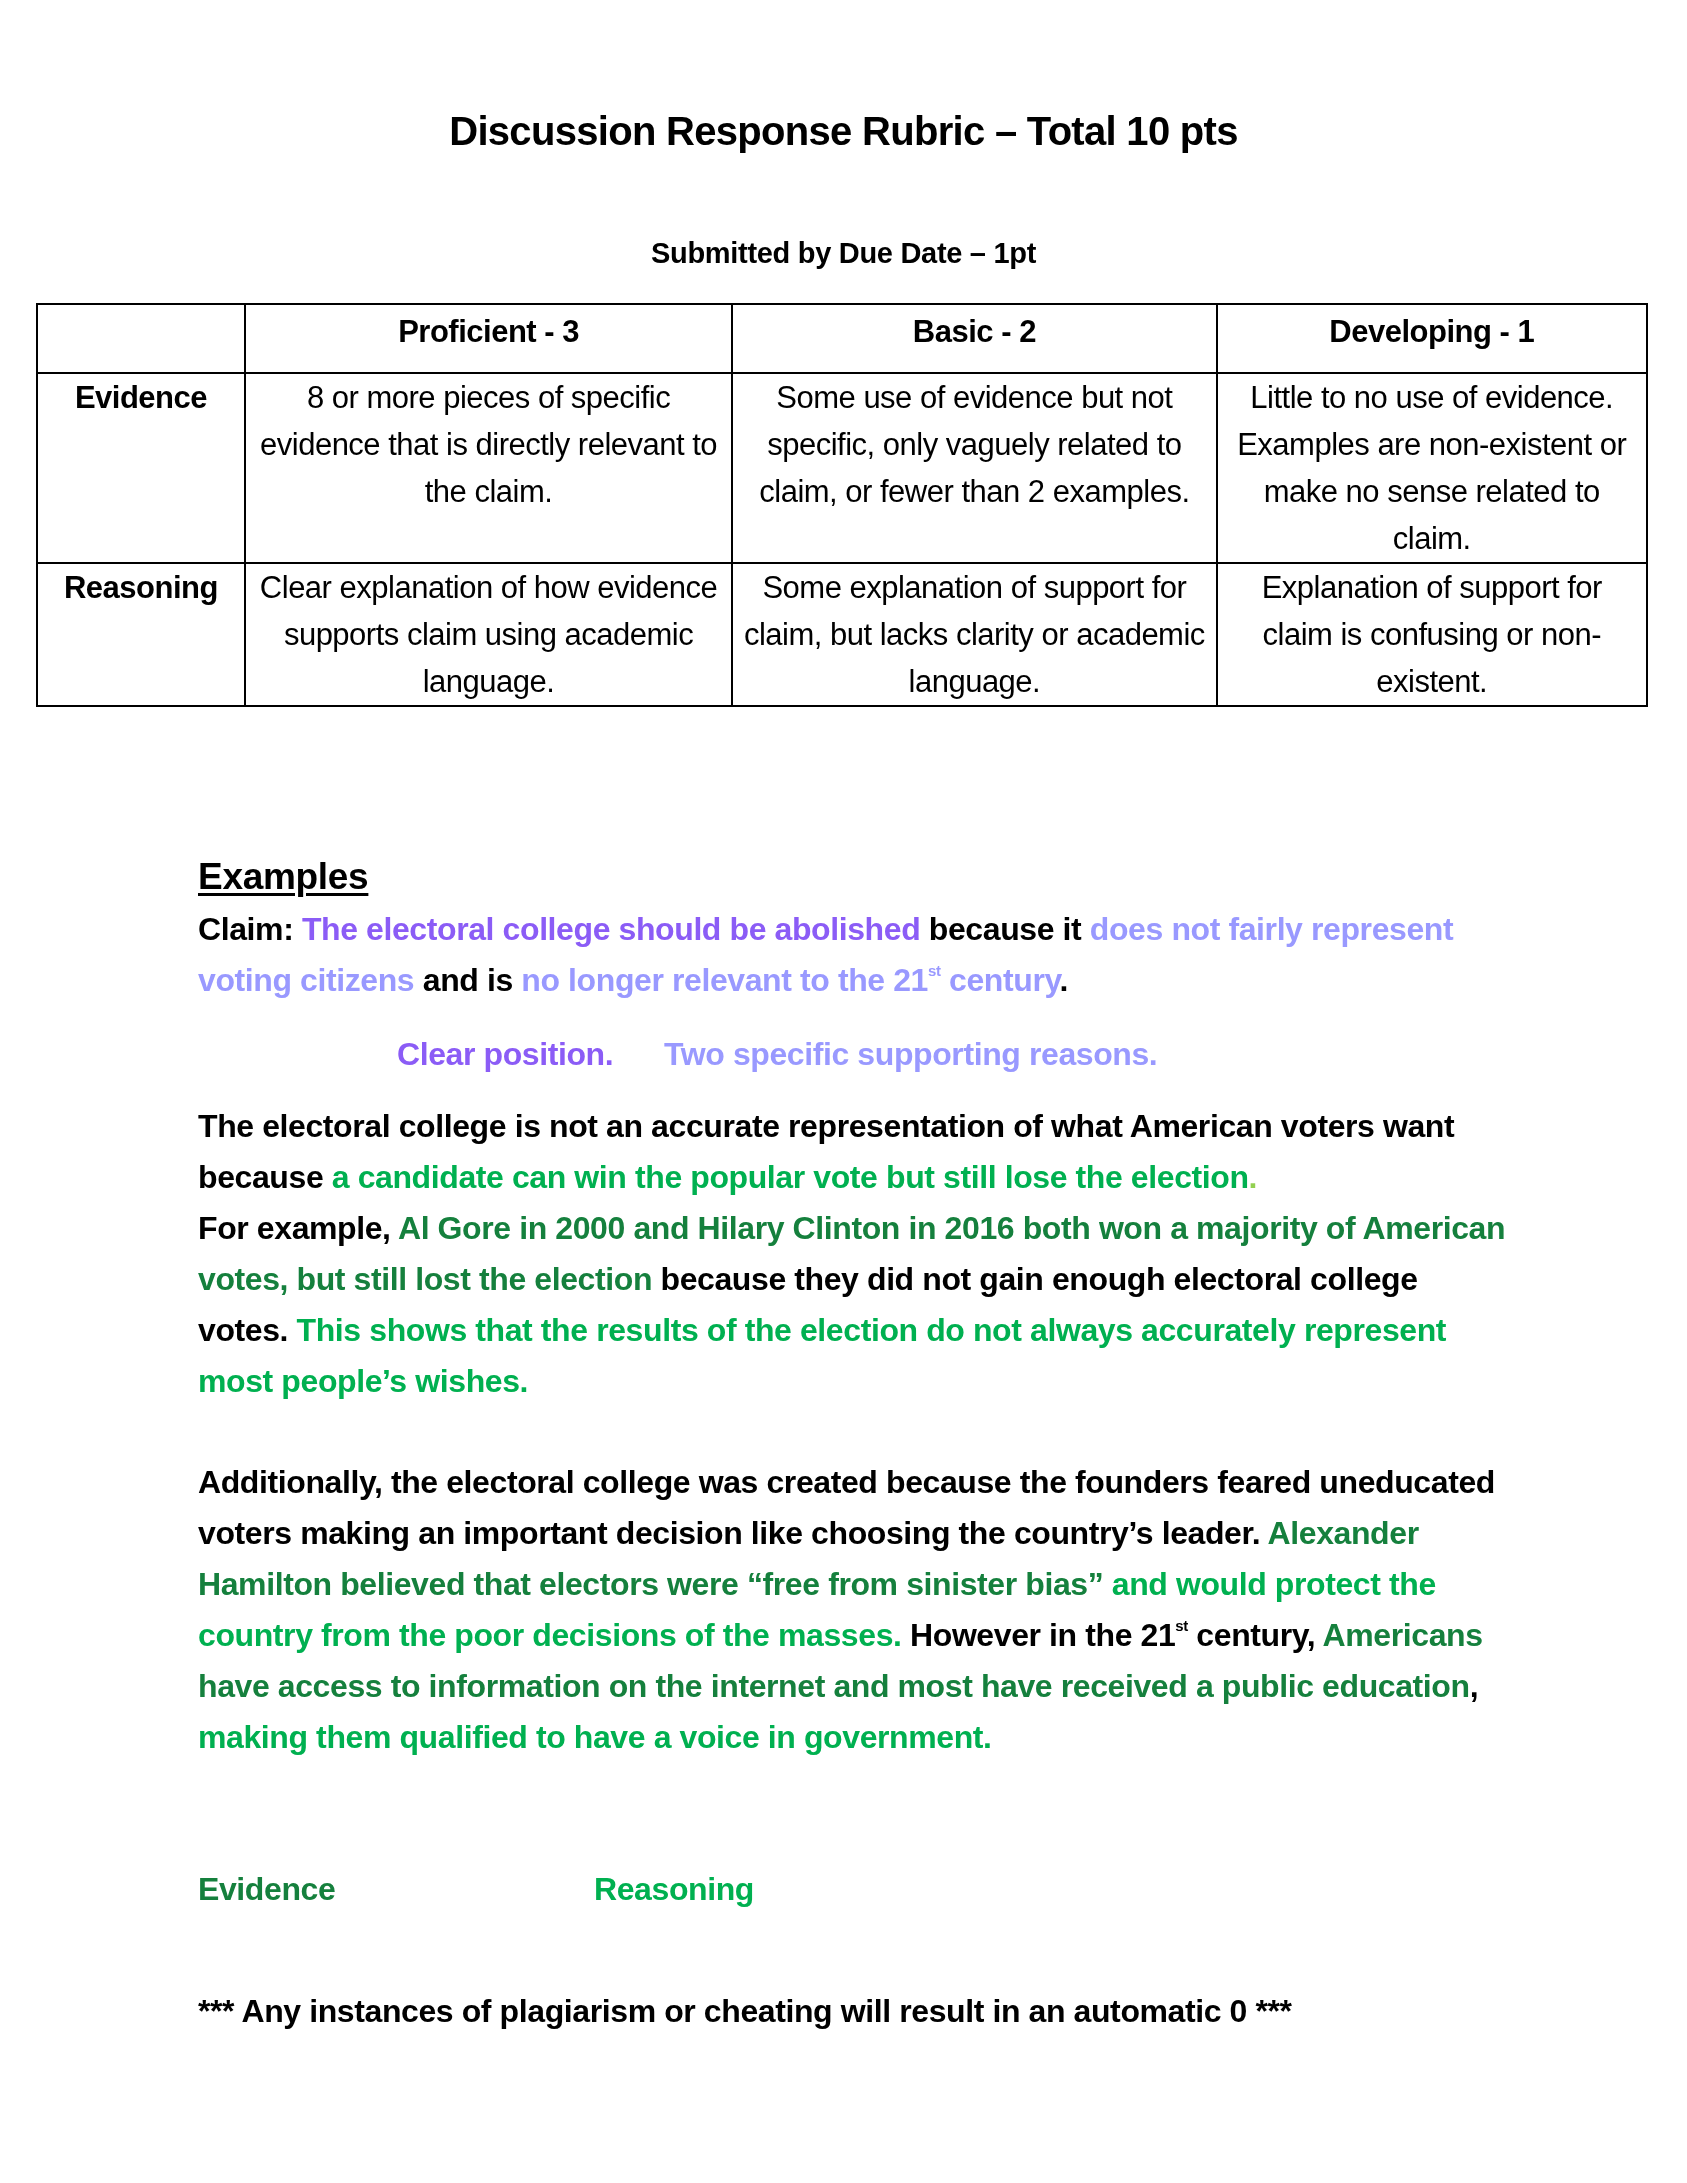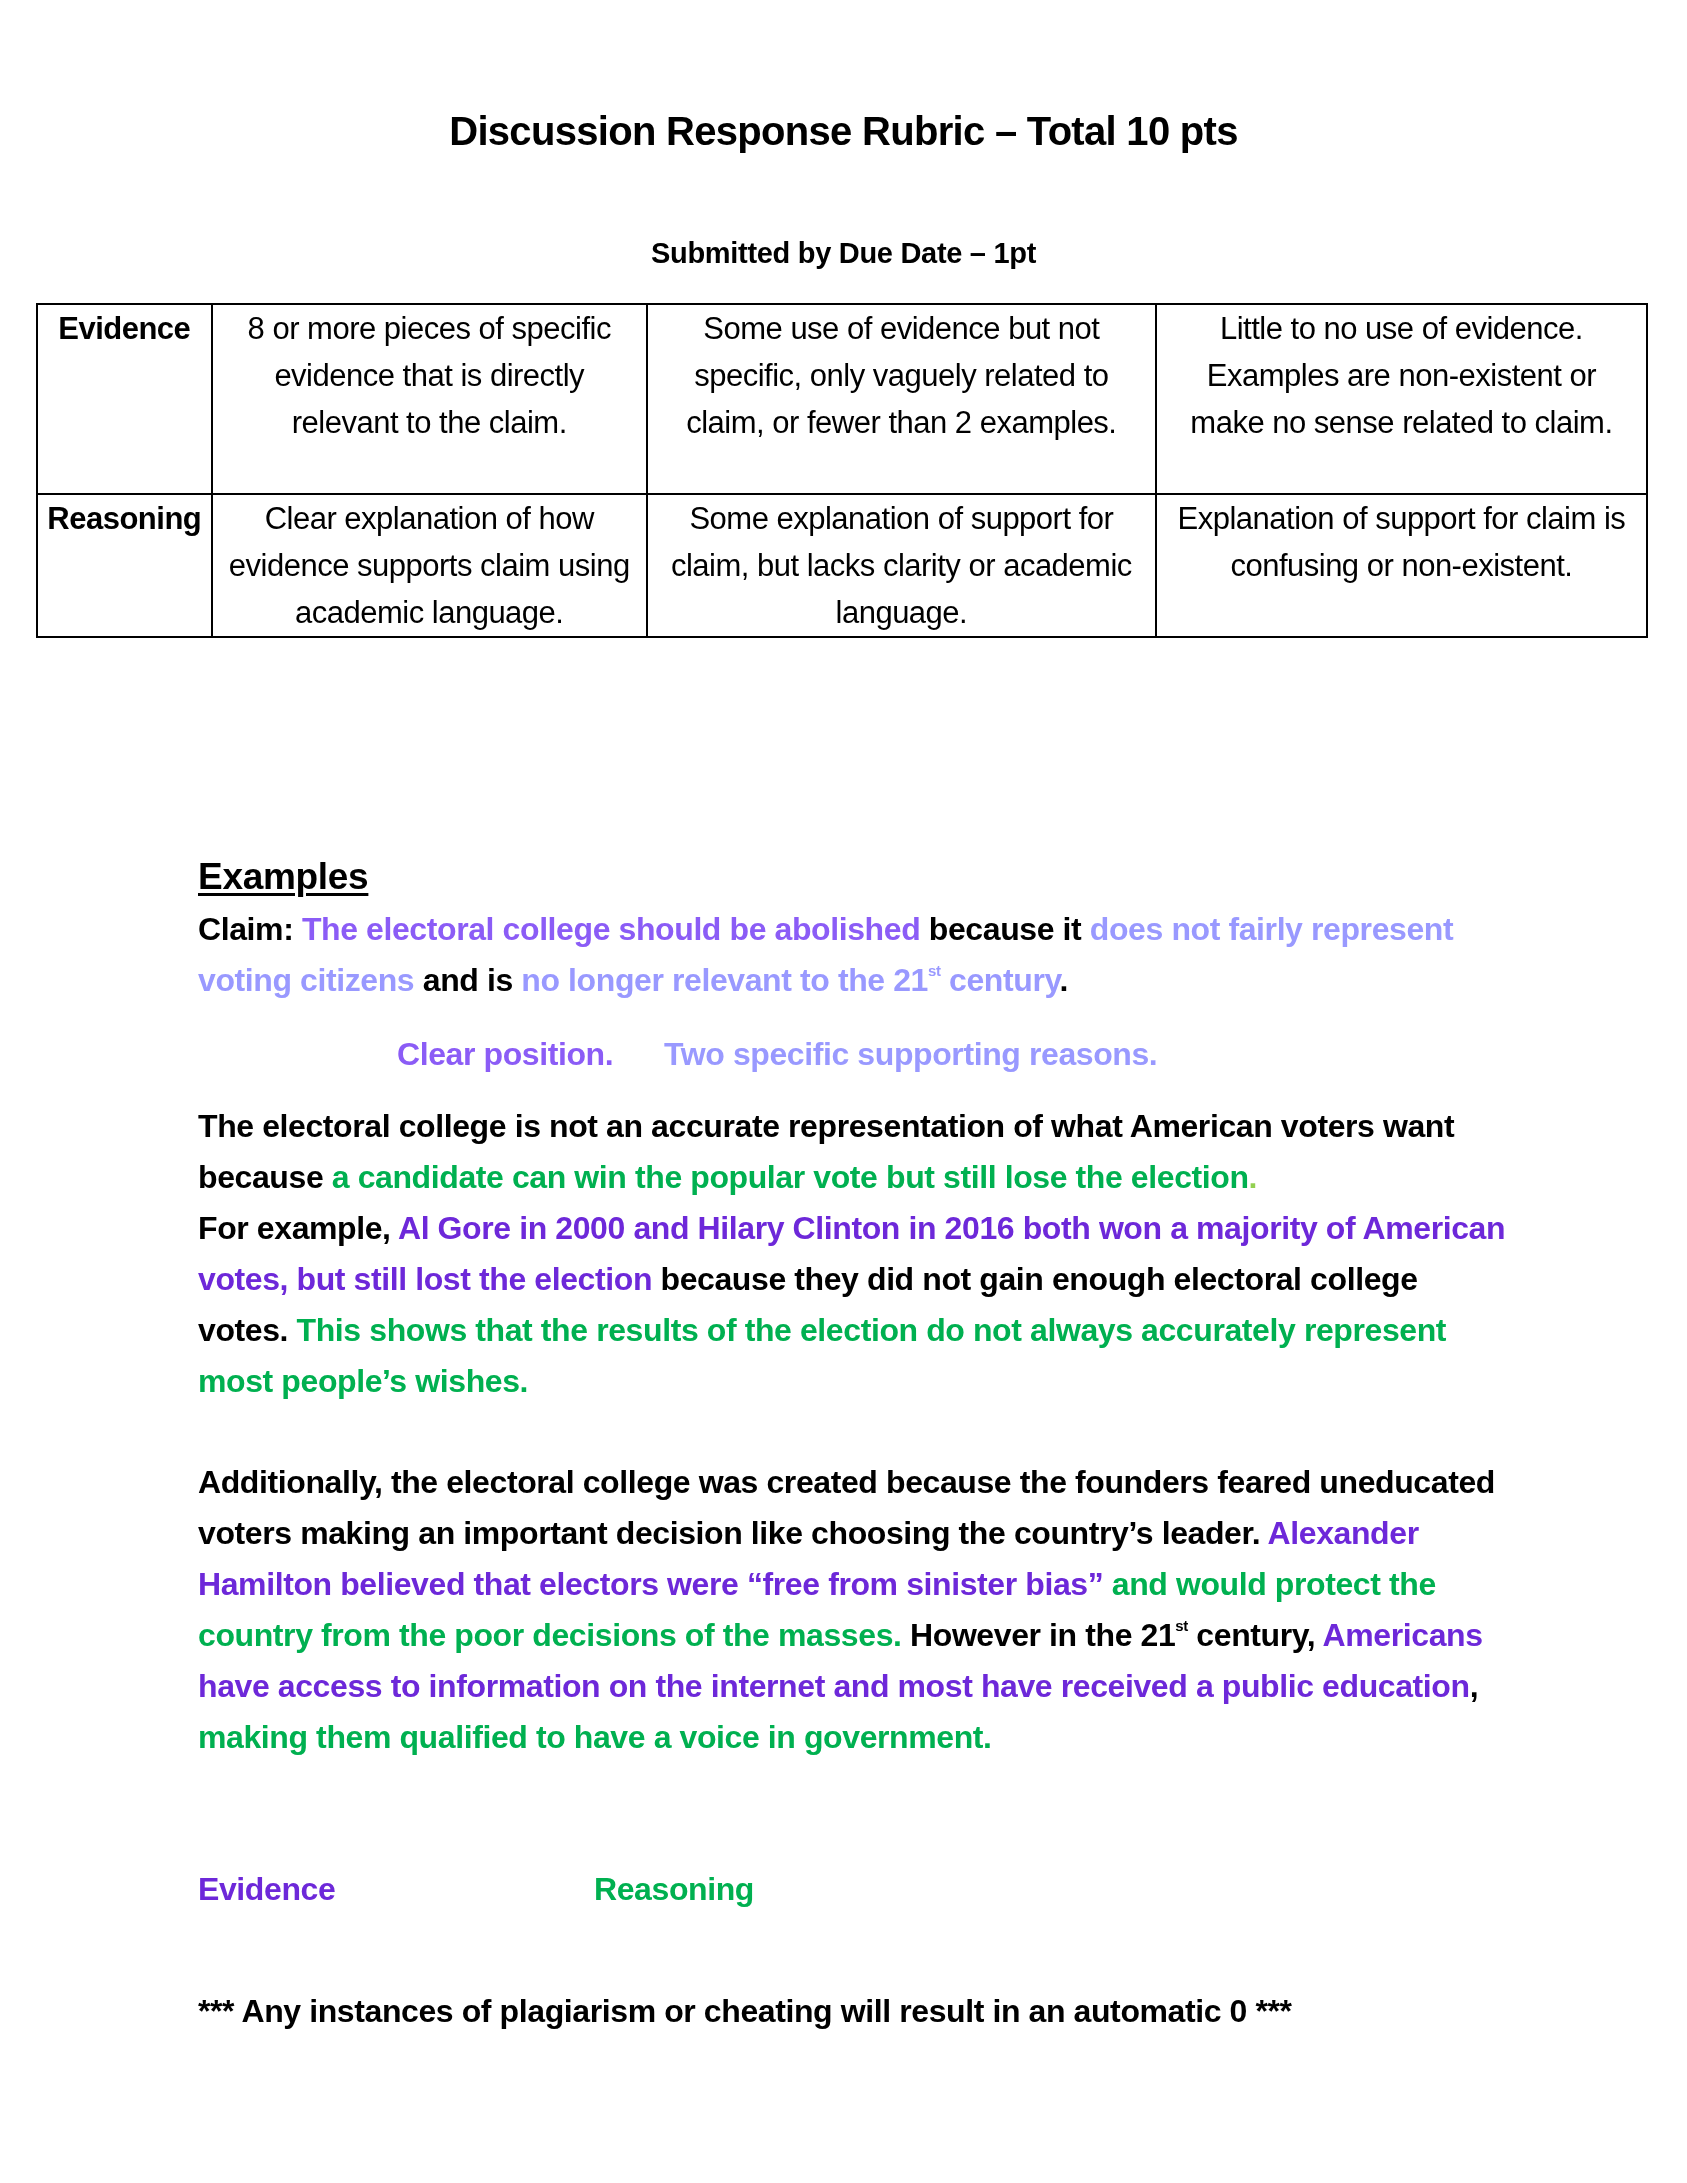--- a/index.html
+++ b/index.html
@@ -47,33 +47,39 @@
   .examples-heading {
     position: absolute; left: 198px; top: 852px;
     font-weight: bold; font-size: 37px; line-height: 50px;
     text-decoration: underline; text-decoration-thickness: 2.6px; text-underline-offset: 4px;
     letter-spacing: -0.3px;
     text-align: center;
   }
   .cyan { color: #8b5cf6; }
   .lav { color: #9999FF; }
   .green { color: #00B050; }
-  .orange { color: #6d28d9; }
+  .orange { color: #15803d; }
   .lime { color: #92D050; }
   sup { font-size: 15px; vertical-align: 14.6px; line-height: 0; }
   .labels span { position: absolute; }
 </style>
 </head>
 <body>
 
 <div class="title">Discussion Response Rubric – Total 10 pts</div>
 <div class="subtitle">Submitted by Due Date – 1pt</div>
 
 <table class="rubric">
   <tbody>
+      <tr>
+    <th class="c0"></th>
+    <th class="c1">Proficient - 3</th>
+    <th class="c2">Basic - 2</th>
+    <th class="c3">Developing - 1</th>
+  </tr>
   <tr class="r-evidence">
     <td class="rowhead">Evidence</td>
     <td>8 or more pieces of specific evidence that is directly relevant to the claim.</td>
     <td>Some use of evidence but not specific, only vaguely related to claim, or fewer than 2 examples.</td>
     <td>Little to no use of evidence. Examples are non-existent or make no sense related to claim.</td>
   </tr>
   <tr class="r-reasoning">
     <td class="rowhead">Reasoning</td>
     <td>Clear explanation of how evidence supports claim using academic language.</td>
     <td>Some explanation of support for claim, but lacks clarity or academic language.</td>

